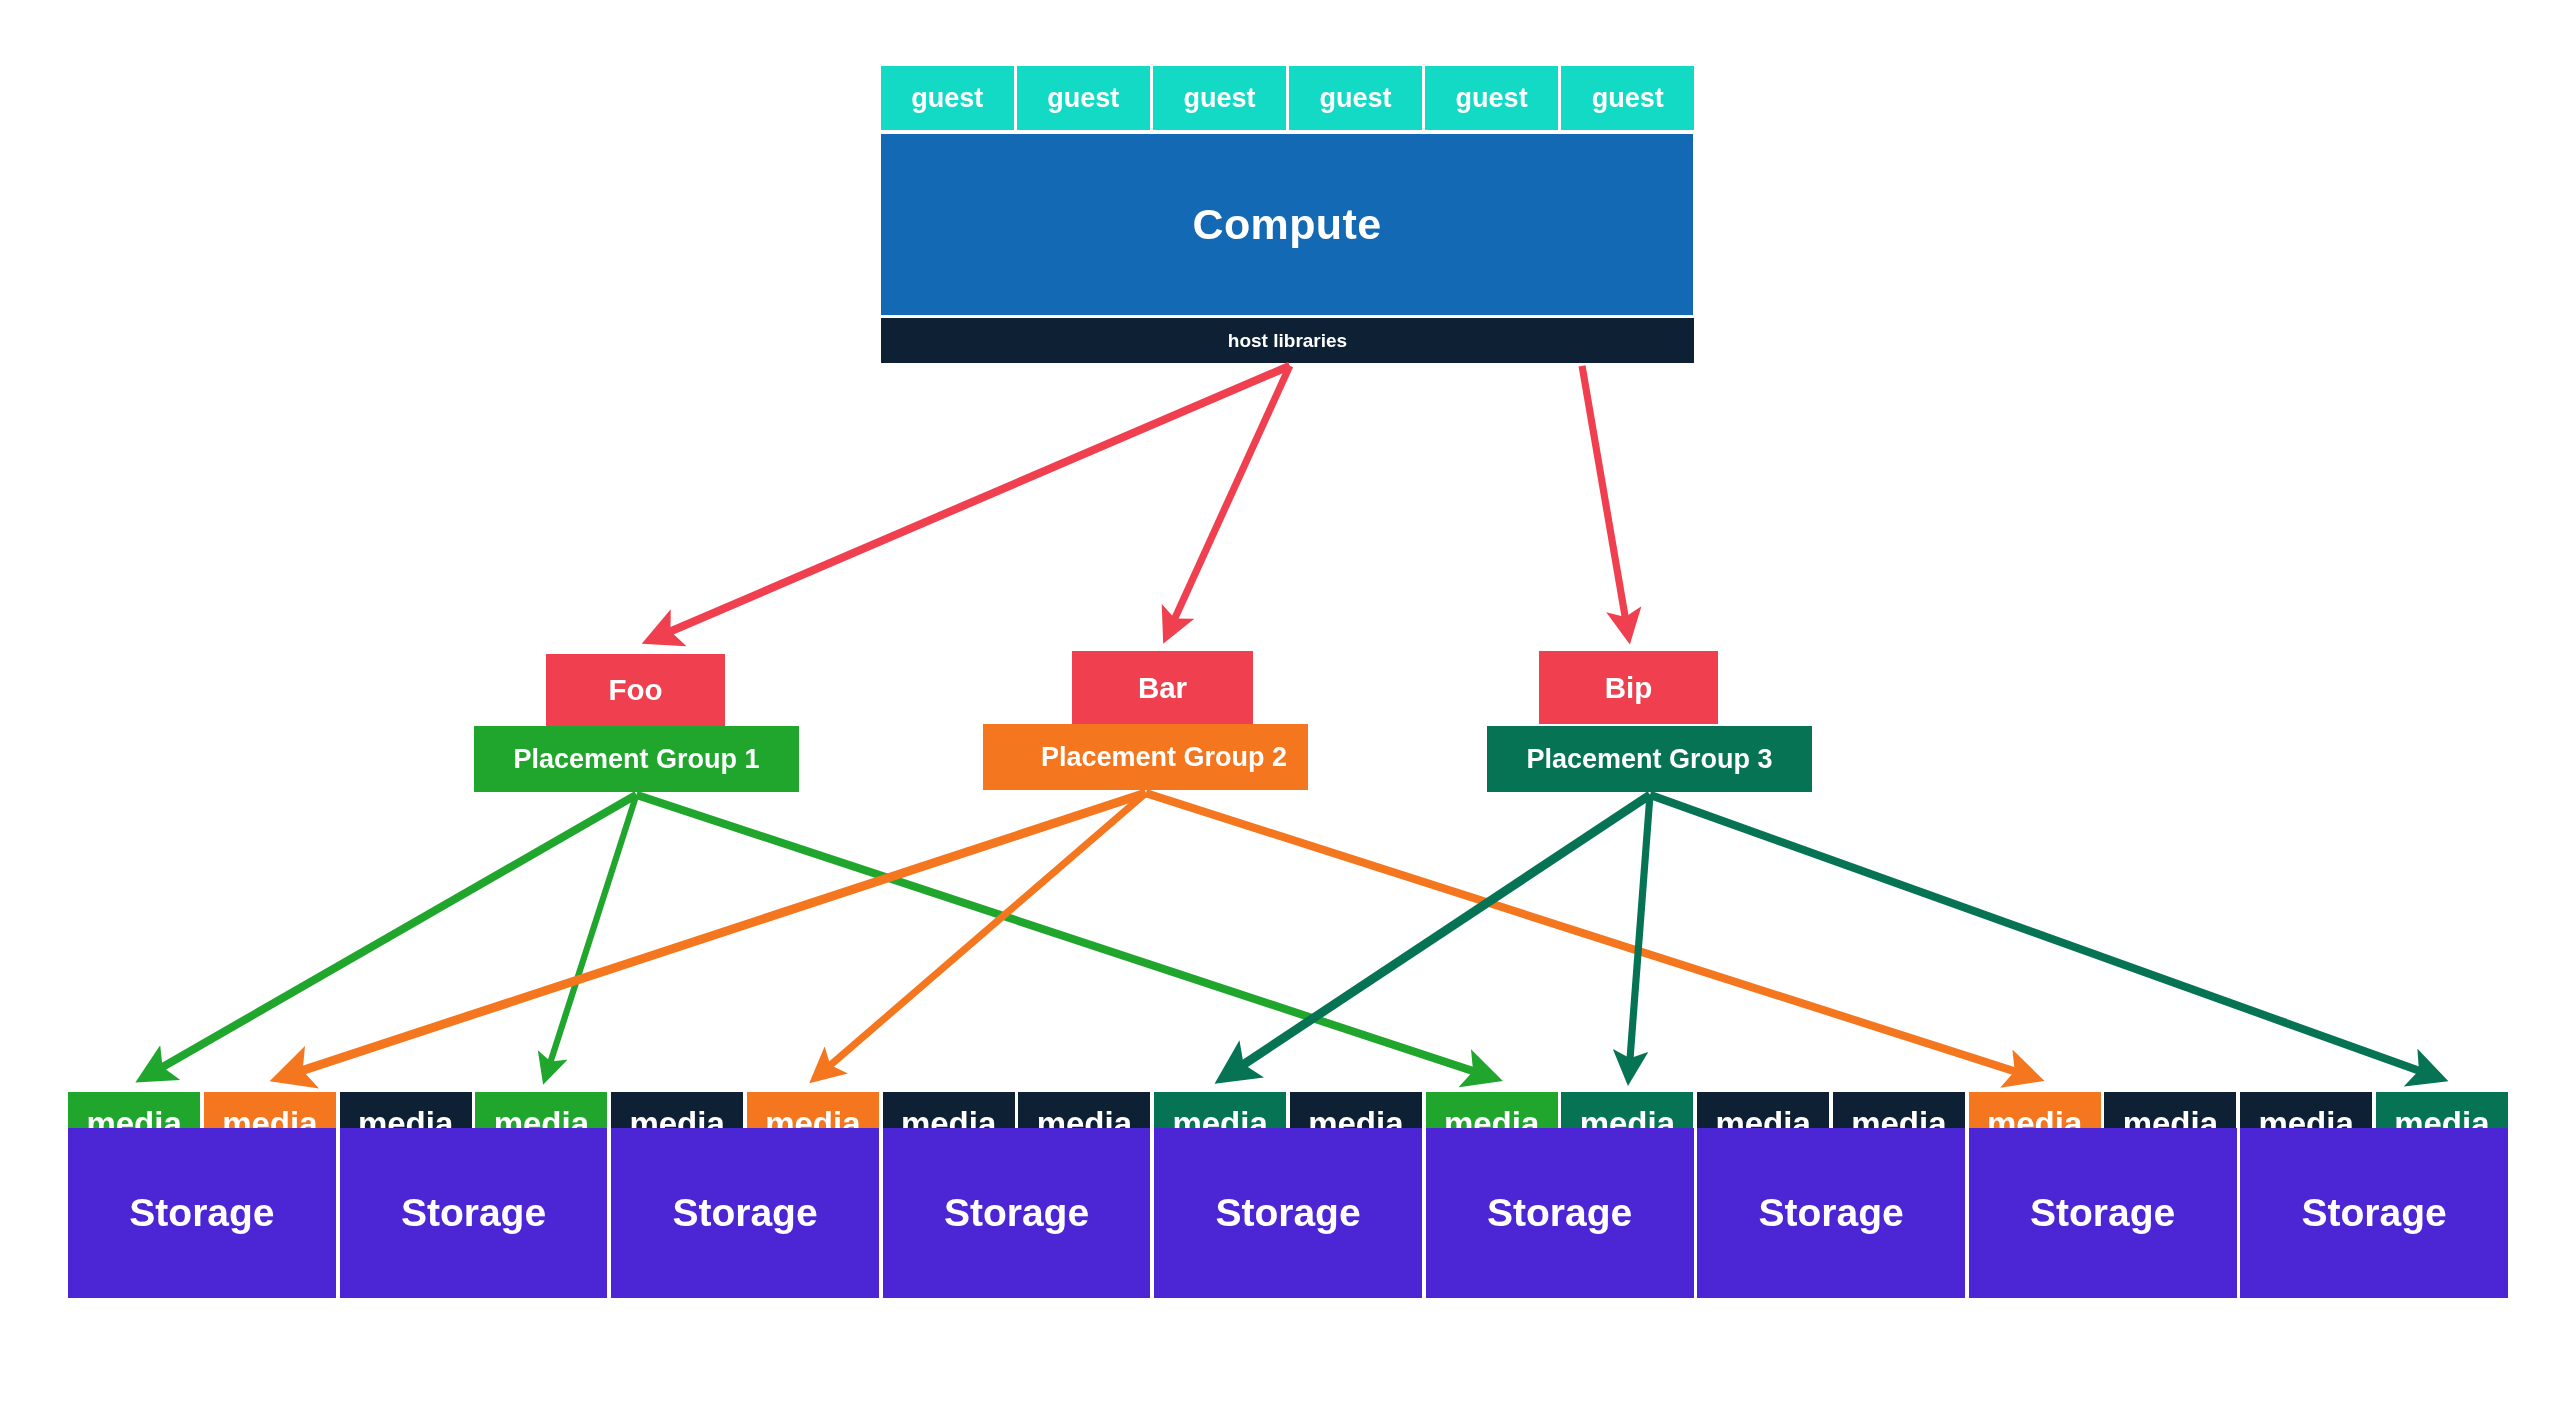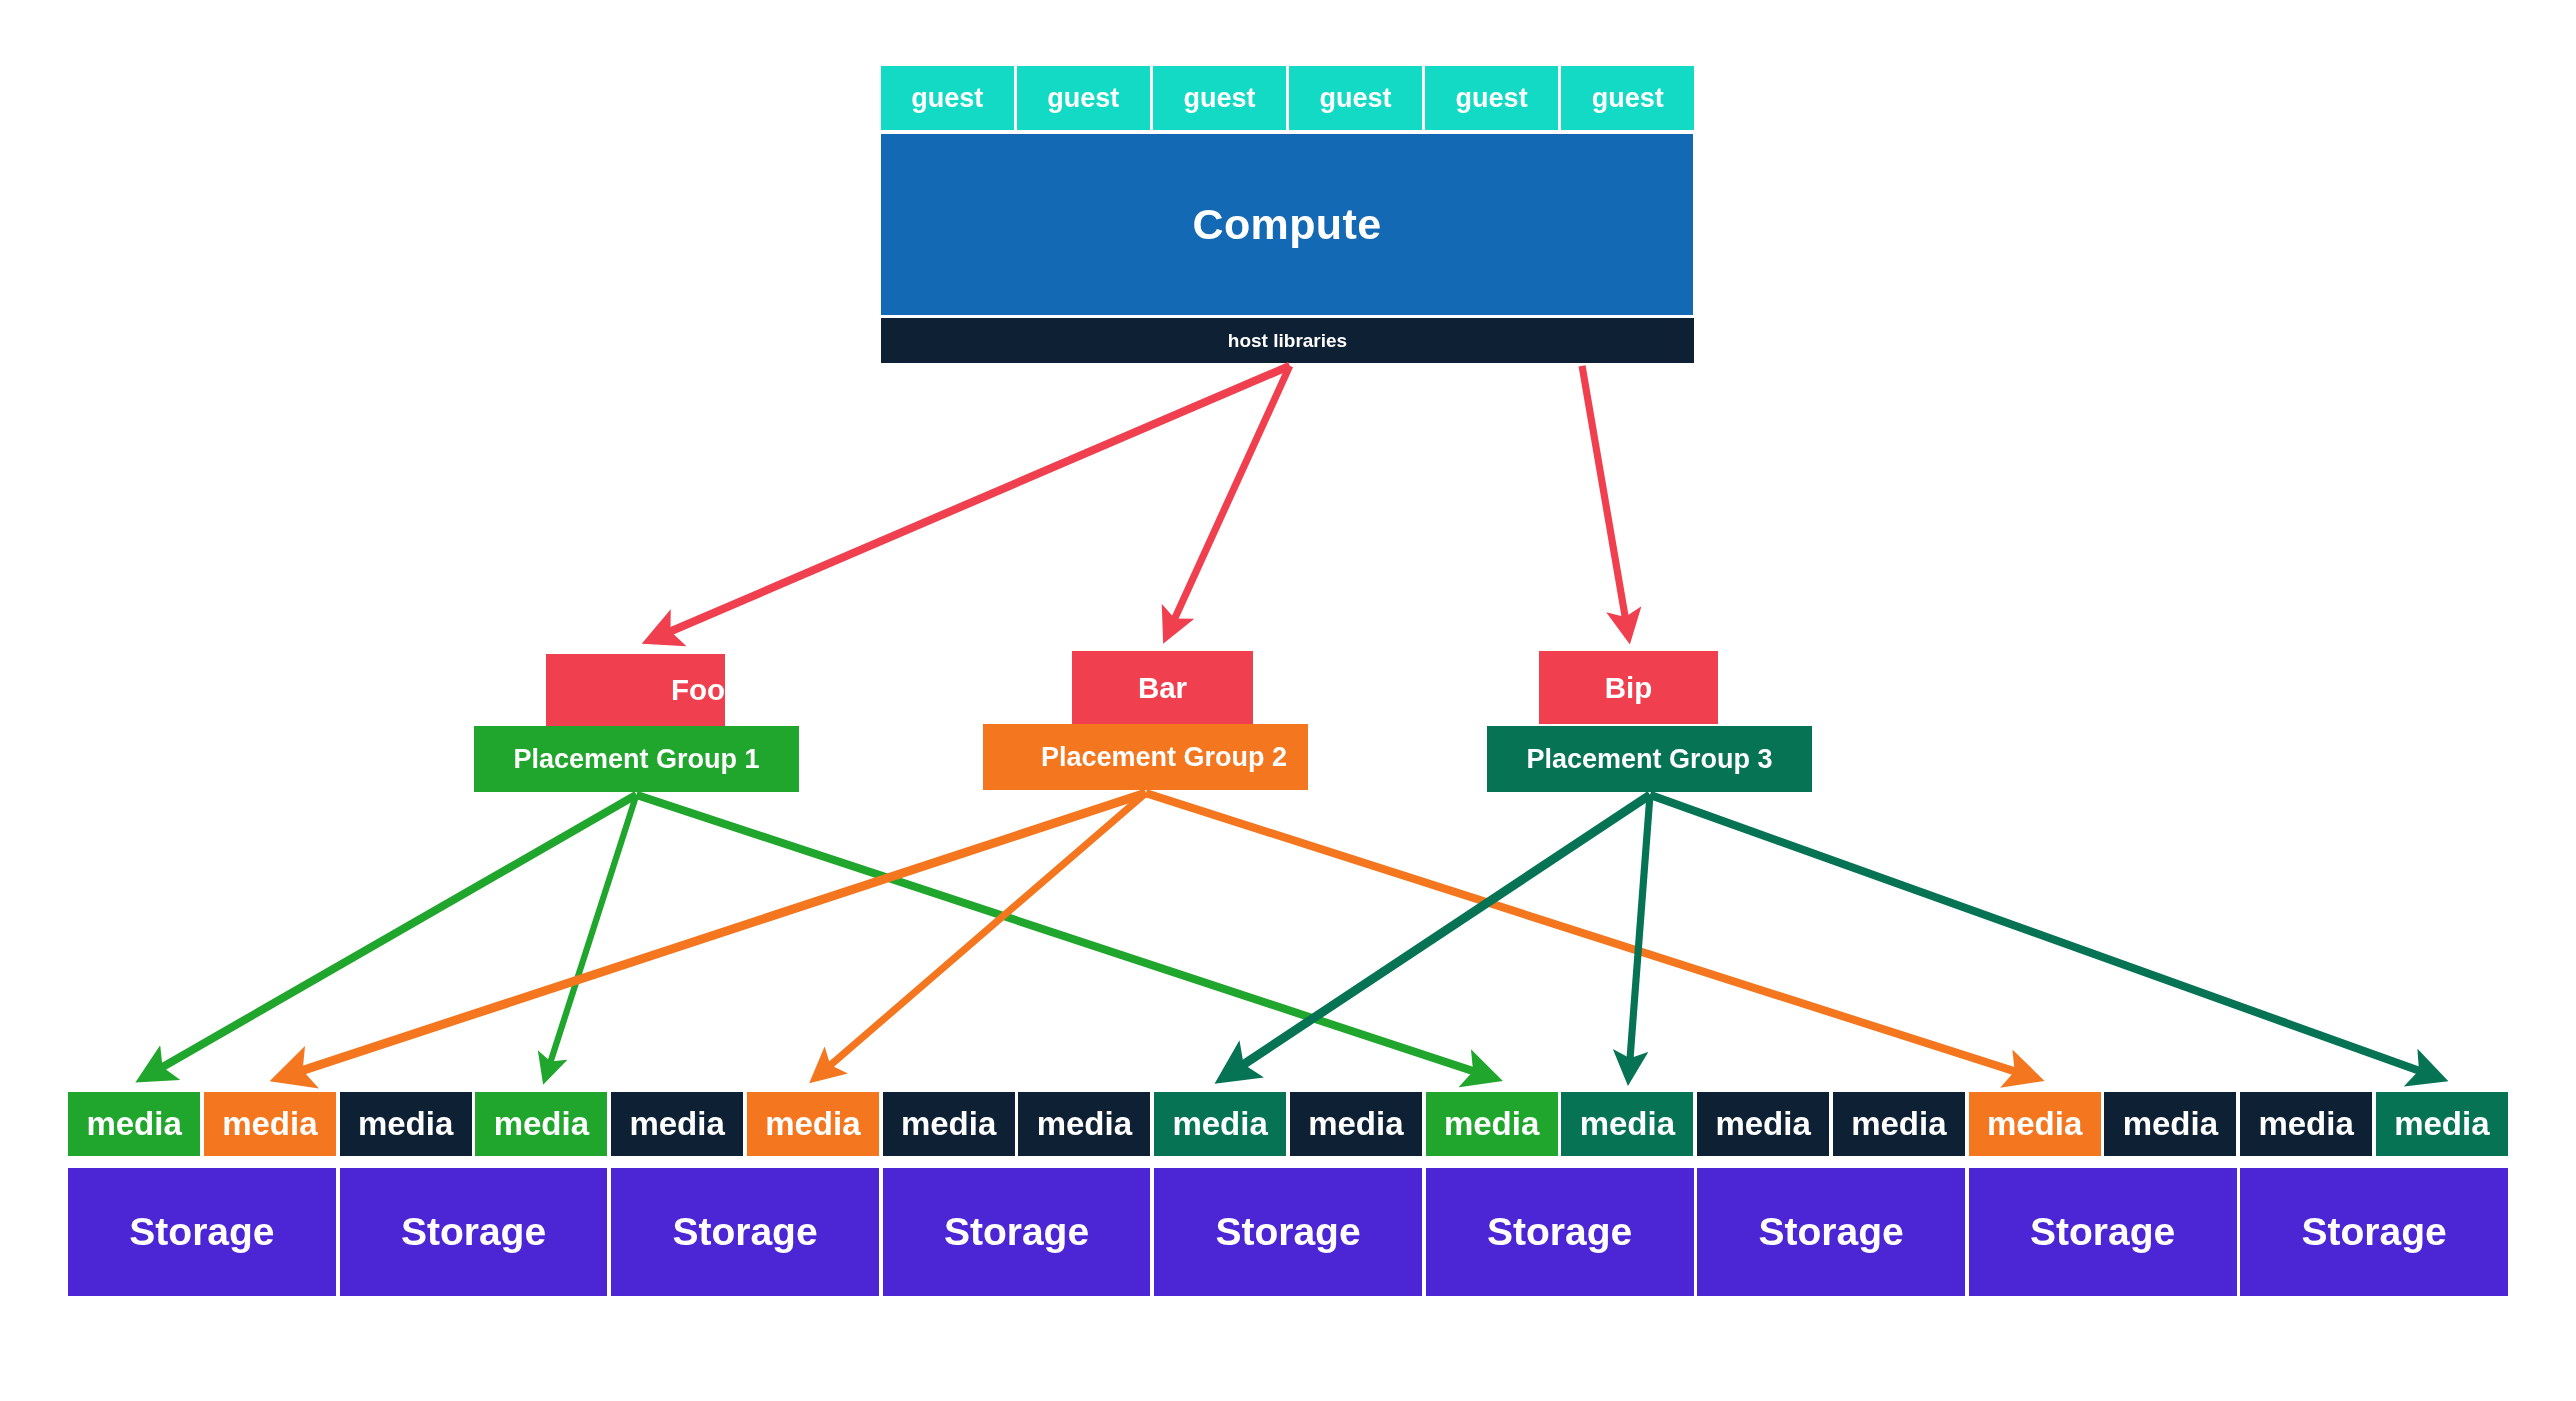--- a/index.html
+++ b/index.html
@@ -14,36 +14,36 @@
 
   
   #guest-row{position:absolute;left:881px;top:66px;width:813px;height:64px;display:flex;gap:3.6px;}
   .guest-cell{flex:1 1 0;background:#12dac4;display:flex;align-items:center;justify-content:center;color:#fff;font-size:27px;font-weight:bold;}
   #compute-box{left:881px;top:134px;width:812px;height:181px;background:#1469b4;font-size:43px;letter-spacing:0.4px;}
   #hostlib-box{left:881px;top:318px;width:813px;height:45px;background:#0e2033;font-size:19px;}
 
   
   .app-box{background:#f0404f;font-size:29.5px;}
   .pg-box{font-size:27px;}
-  #foo-box{left:546px;top:654px;width:179px;height:72px;justify-content:flex-end;}
+  #foo-box{left:546px;top:654px;width:179px;height:72px;}
   #bar-box{left:1072px;top:651px;width:181px;height:73px;}
   #bip-box{left:1539px;top:651px;width:179px;height:73px;}
   #pg1-box{left:474px;top:726px;width:325px;height:66px;background:#20a62d;}
   #pg2-box{left:983px;top:724px;width:325px;height:66px;background:#f4761e;padding-left:37px;}
   #pg3-box{left:1487px;top:726px;width:325px;height:66px;background:#057354;}
 
   
   #media-row{position:absolute;left:68px;top:1092px;width:2440px;height:64px;display:flex;gap:3.6px;}
   .media-cell{flex:1 1 0;display:flex;align-items:center;justify-content:center;color:#fff;font-size:33px;font-weight:bold;}
   .m-green{background:#20a62d;}
   .m-orange{background:#f4761e;}
   .m-dark{background:#0e2033;}
   .m-teal{background:#057354;}
 
-  #storage-row{position:absolute;left:68px;top:1168px;width:2440px;height:128px;display:flex;gap:3.6px;}
+  #storage-row{position:absolute;left:68px;top:1128px;width:2440px;height:170px;display:flex;gap:3.6px;}
   .storage-cell{flex:1 1 0;background:#4c25d4;display:flex;align-items:center;justify-content:center;color:#fff;font-size:39px;font-weight:bold;}
 
   #arrow-layer{position:absolute;left:0;top:0;width:2576px;height:1402px;pointer-events:none;}
 </style>
 </head>
 <body>
 
 <div id="stage">
 
   <div id="guest-row">

